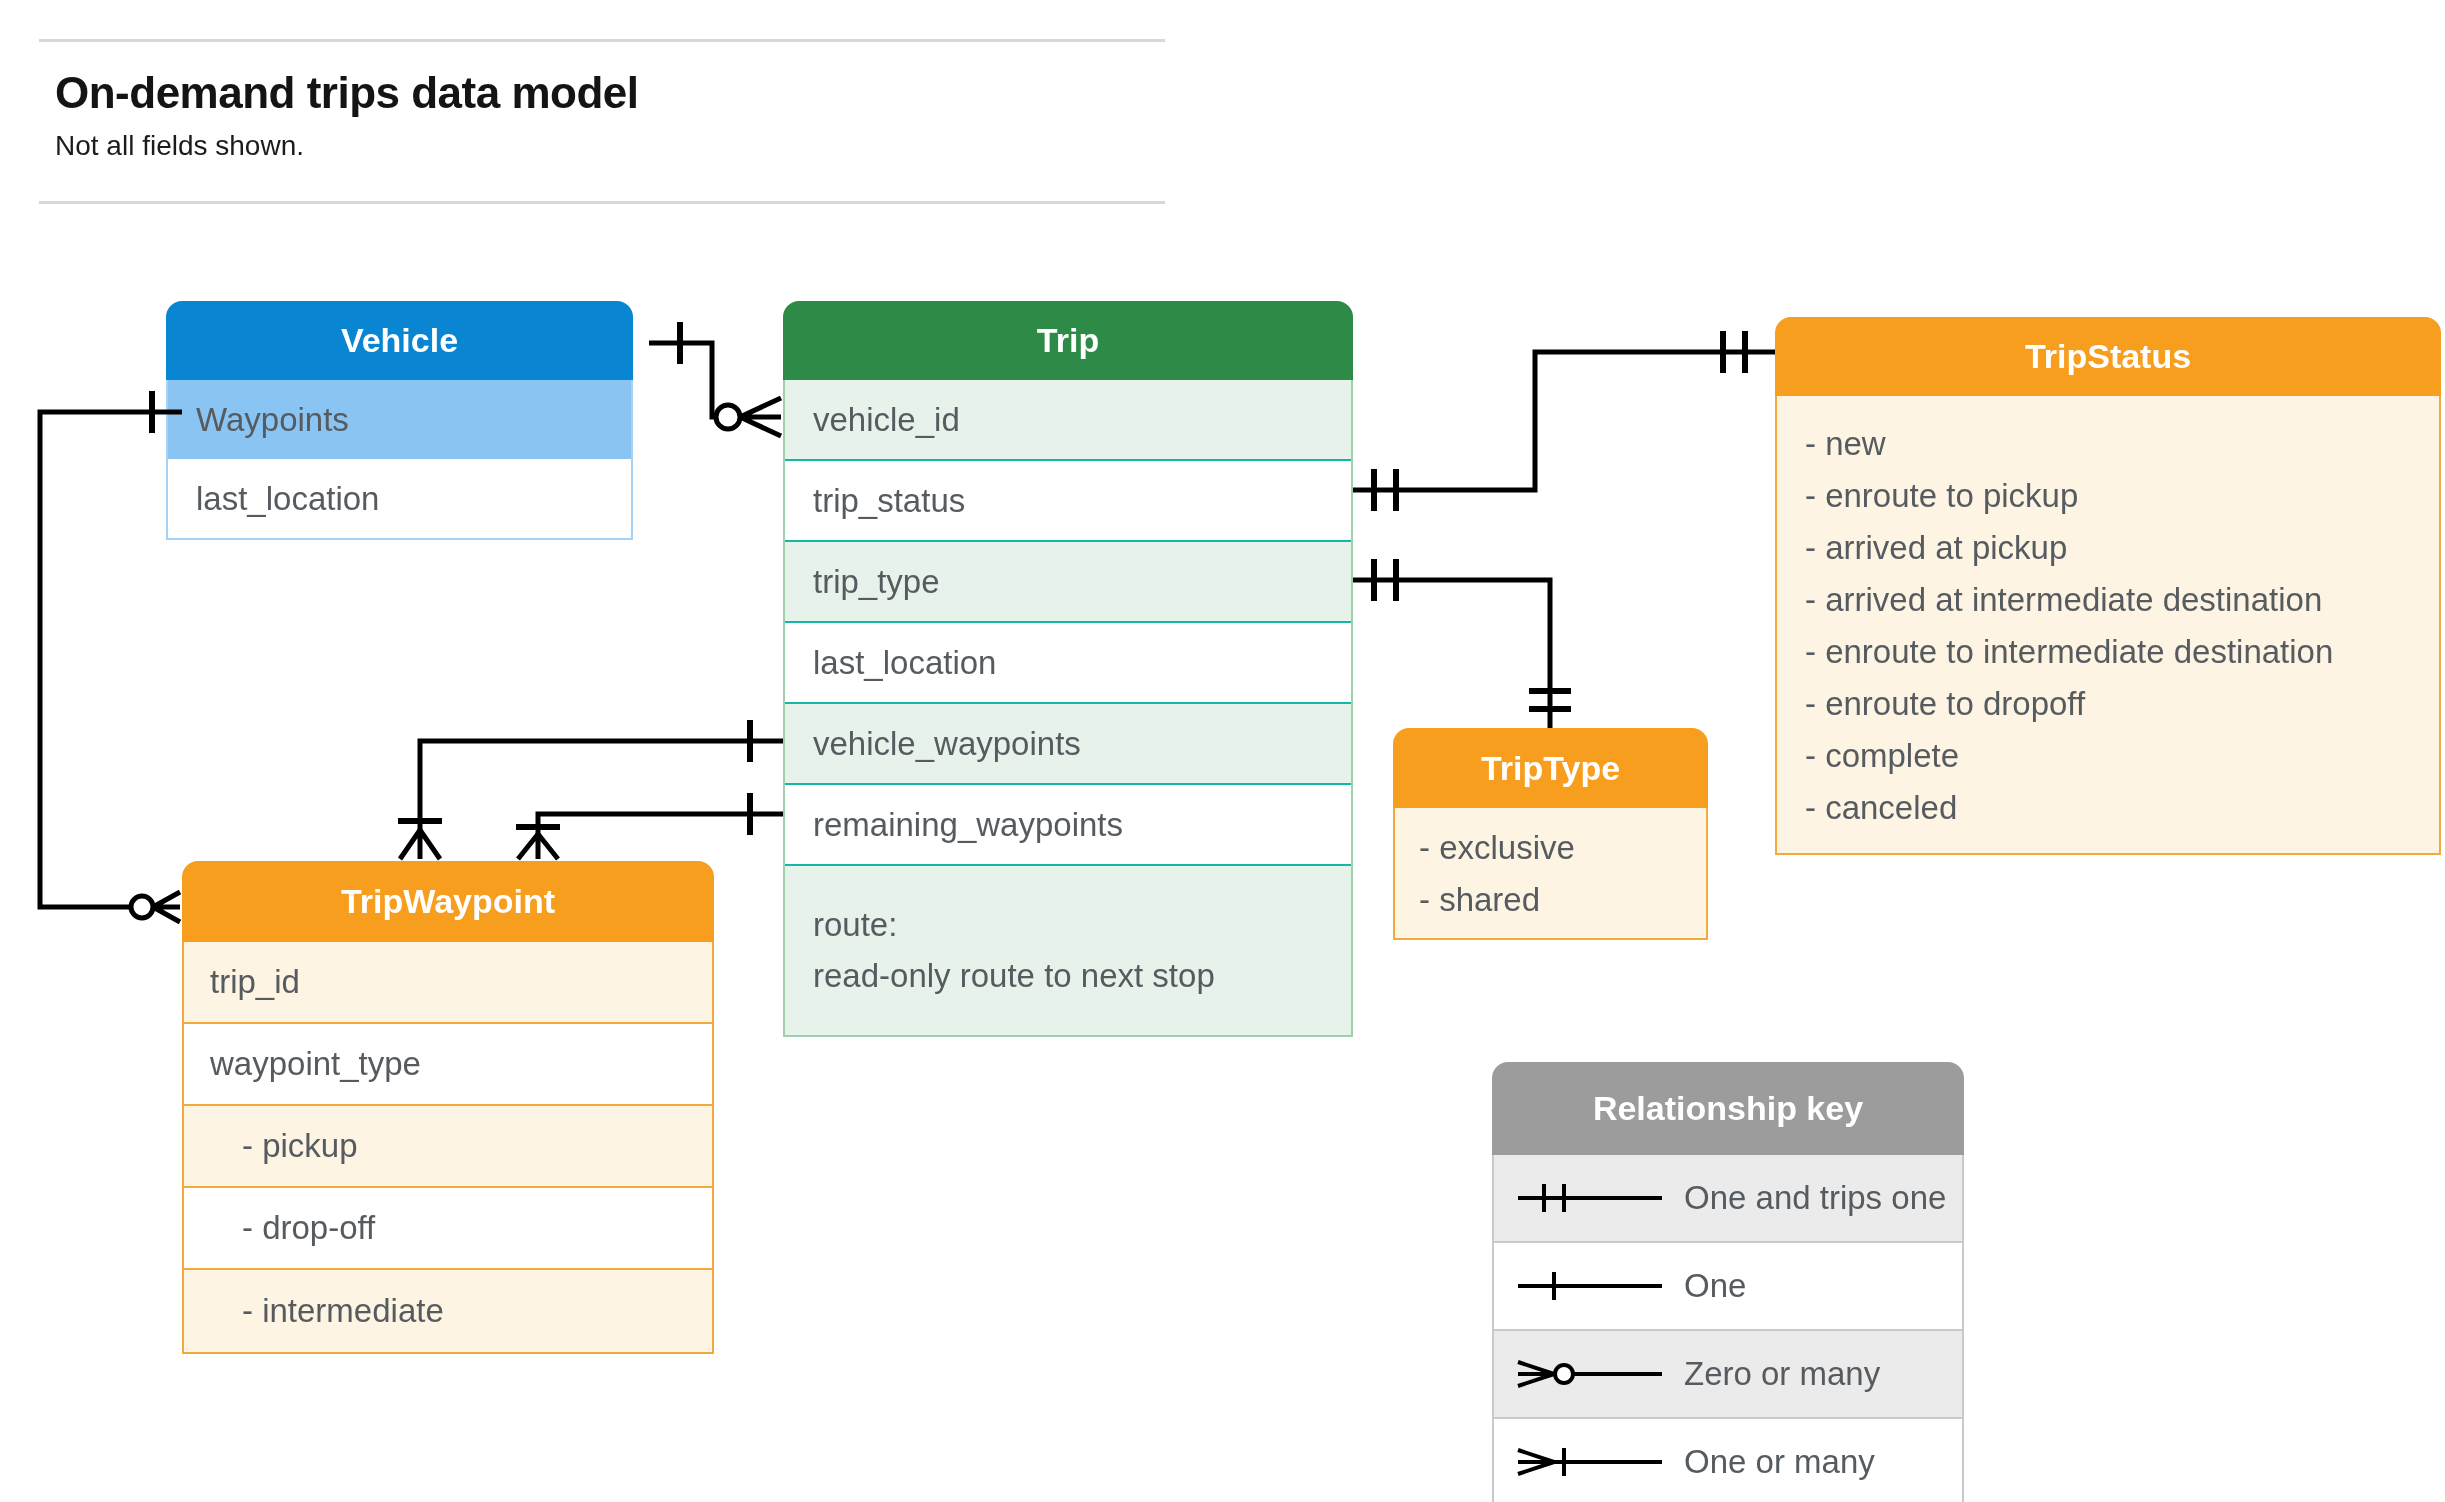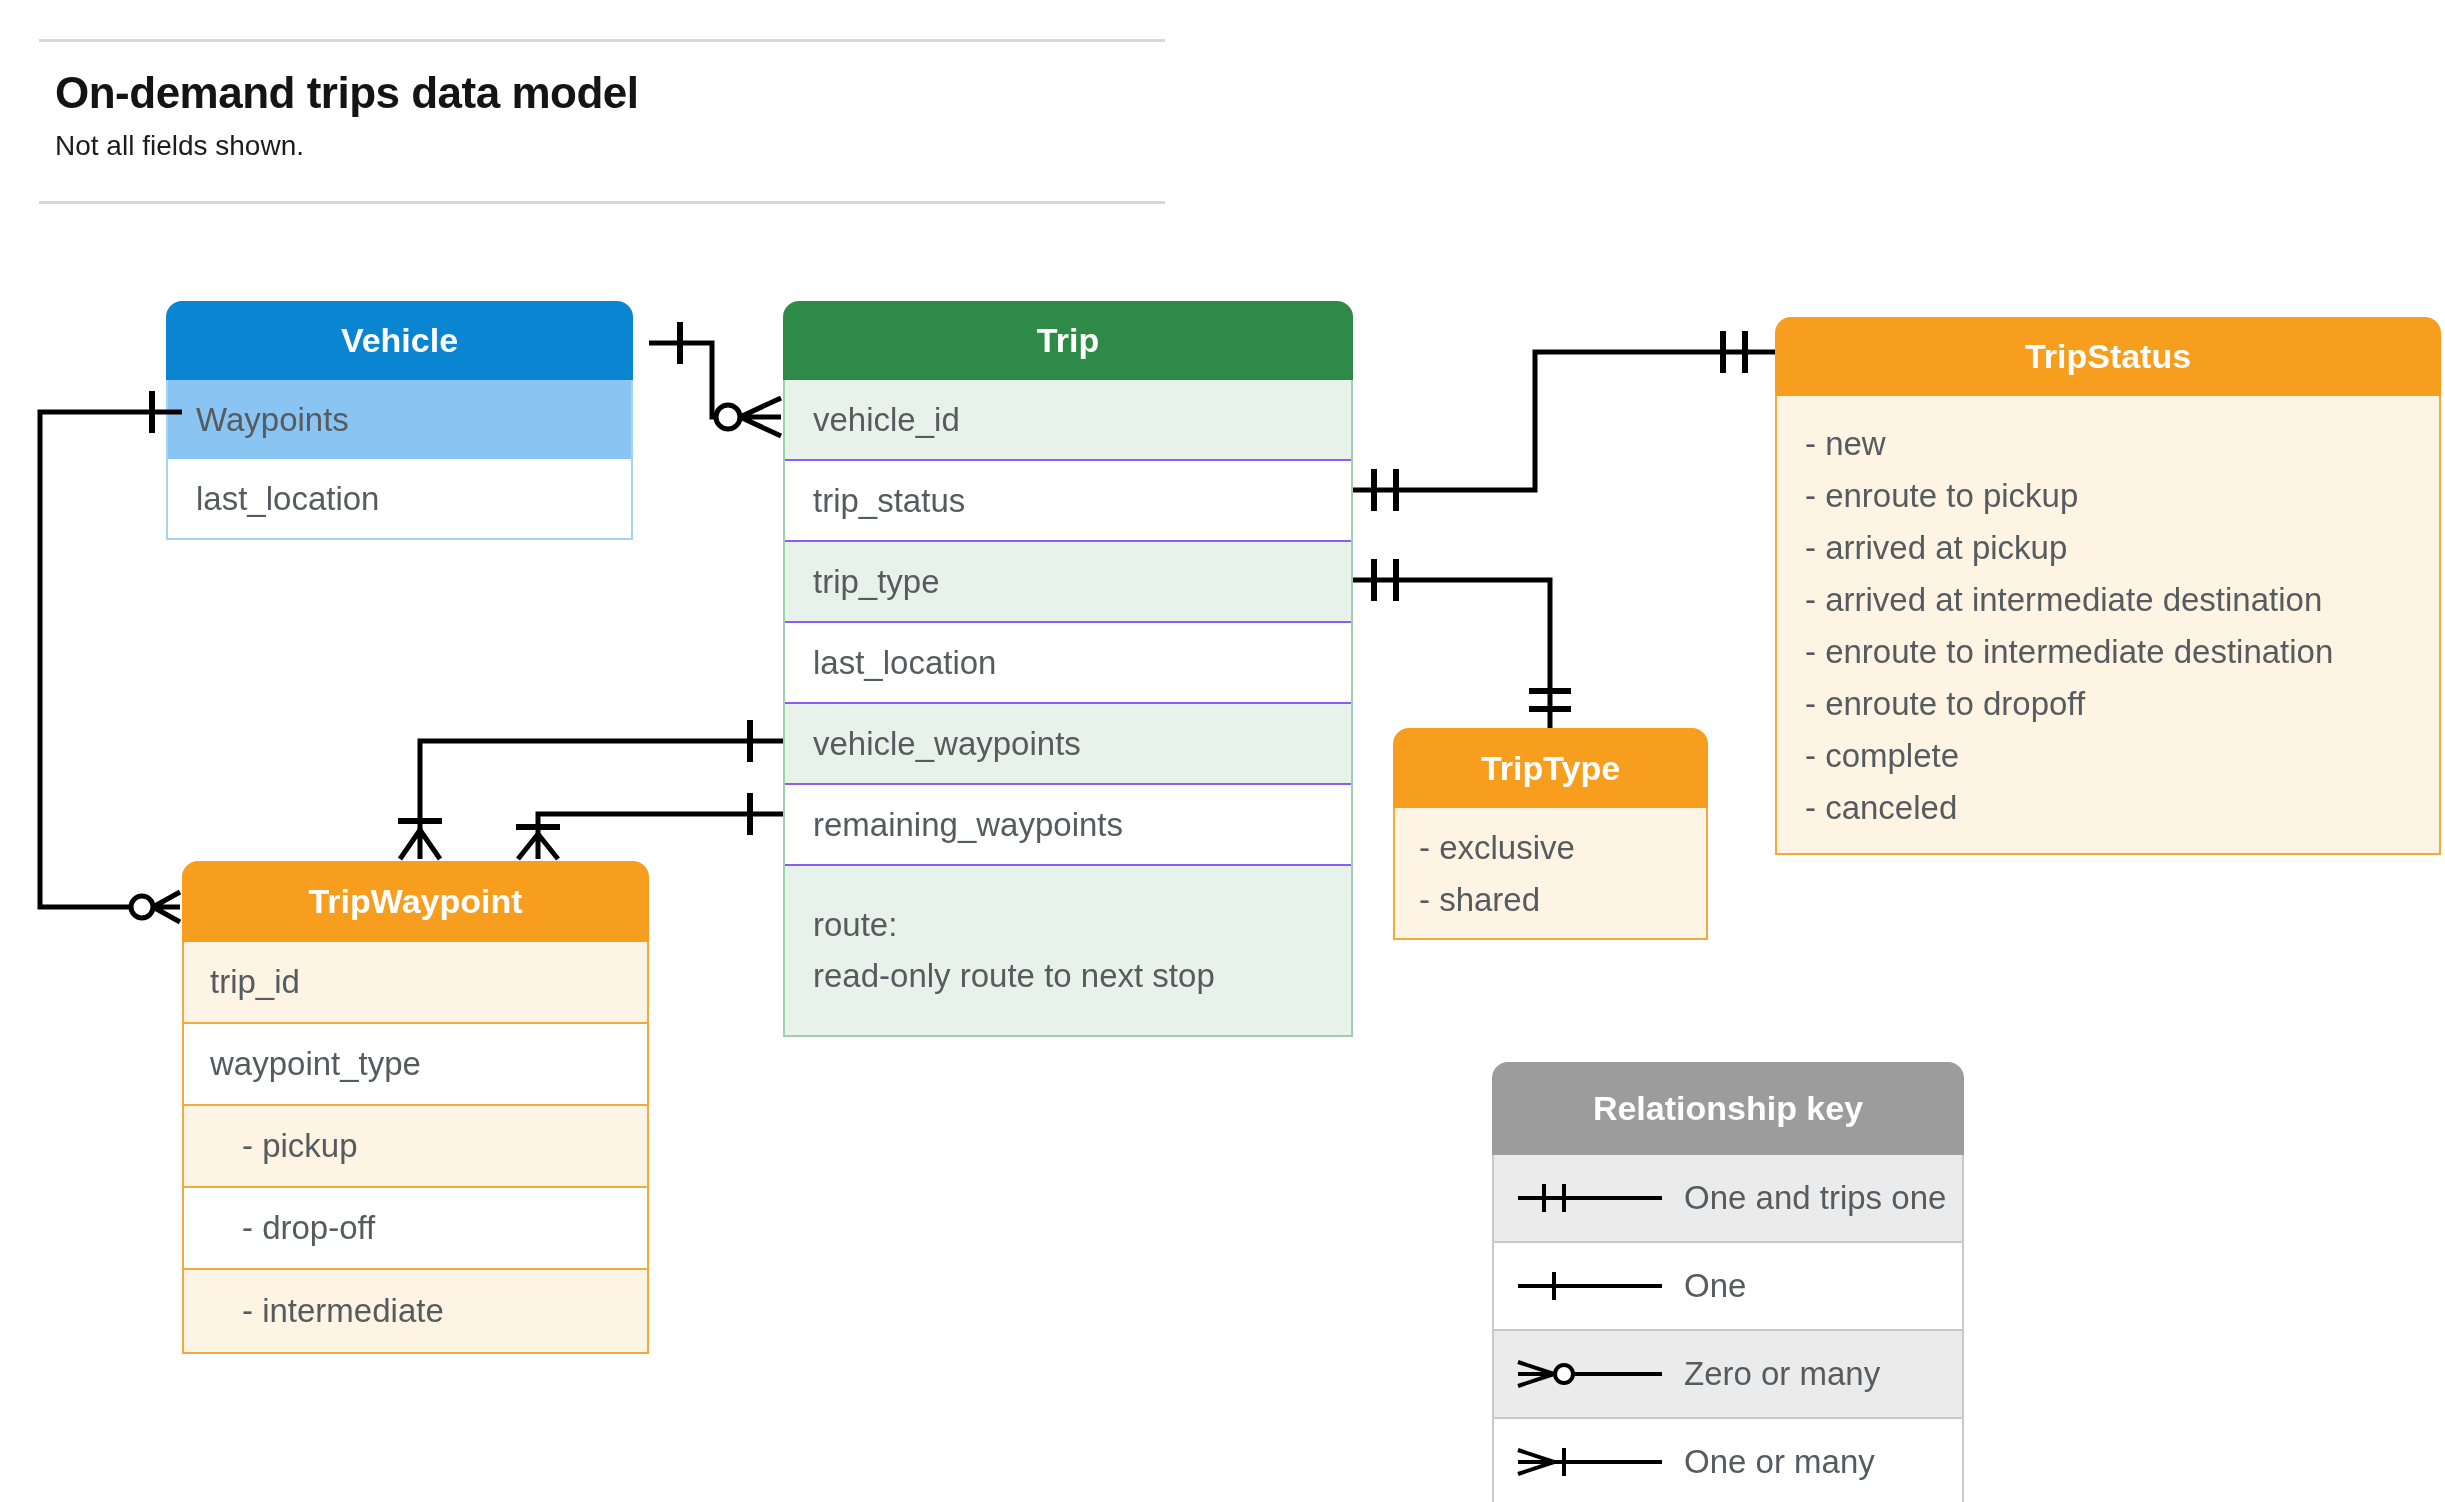--- a/index.html
+++ b/index.html
@@ -23,41 +23,41 @@
   .vehicle .hdr{height:79px;background:#0a85d2;}
   .vehicle .rows{border:2px solid #a6d2f5;border-top:none;}
   .vehicle .row{height:79px;}
   .vehicle .row.hl{background:#8ac4f2;}
   .vehicle .row.plain{background:#ffffff;}
 
   
   .trip{left:783px;top:301px;width:570px;}
   .trip .hdr{height:79px;background:#2e8b47;}
   .trip .rows{border:2px solid #9fd0ad;border-top:none;}
-  .trip .row{height:81px;border-bottom:2px solid #8b5cf6;}
+  .trip .row{height:81px;border-bottom:2px solid #14b8a6;}
   .trip .row:last-child{border-bottom:none;}
   .trip .row.tint{background:#e7f2ea;}
   .trip .row.plain{background:#ffffff;}
   .trip .row.route{height:169px;flex-direction:column;align-items:flex-start;justify-content:center;gap:13px;}
 
   
   .o-hdr{background:#f89e1f;}
   .o-body{background:#fdf4e3;border:2px solid #f3a93c;border-top:none;box-sizing:border-box;}
 
   .tripstatus{left:1775px;top:317px;width:666px;}
   .tripstatus .hdr{height:79px;}
   .tripstatus .o-body{height:459px;padding-top:22px;}
   .tripstatus .item{font-size:33px;color:#565b60;line-height:52px;padding-left:28px;}
 
   .triptype{left:1393px;top:728px;width:315px;}
   .triptype .hdr{height:80px;}
   .triptype .o-body{height:132px;padding-top:14px;}
   .triptype .item{font-size:33px;color:#565b60;line-height:52px;padding-left:24px;}
 
-  .tripwaypoint{left:182px;top:861px;width:467px;}
+  .tripwaypoint{left:182px;top:861px;width:532px;}
   .tripwaypoint .hdr{height:81px;}
   .tripwaypoint .rows{border:2px solid #f3a93c;border-top:none;}
   .tripwaypoint .row{height:82px;border-bottom:2px solid #f3a93c;padding-left:26px;}
   .tripwaypoint .row:last-child{border-bottom:none;}
   .tripwaypoint .row.cream{background:#fdf4e3;}
   .tripwaypoint .row.plain{background:#ffffff;}
   .tripwaypoint .row.indent{padding-left:58px;}
 
   
   .legend{left:1492px;top:1062px;width:472px;position:absolute;}

